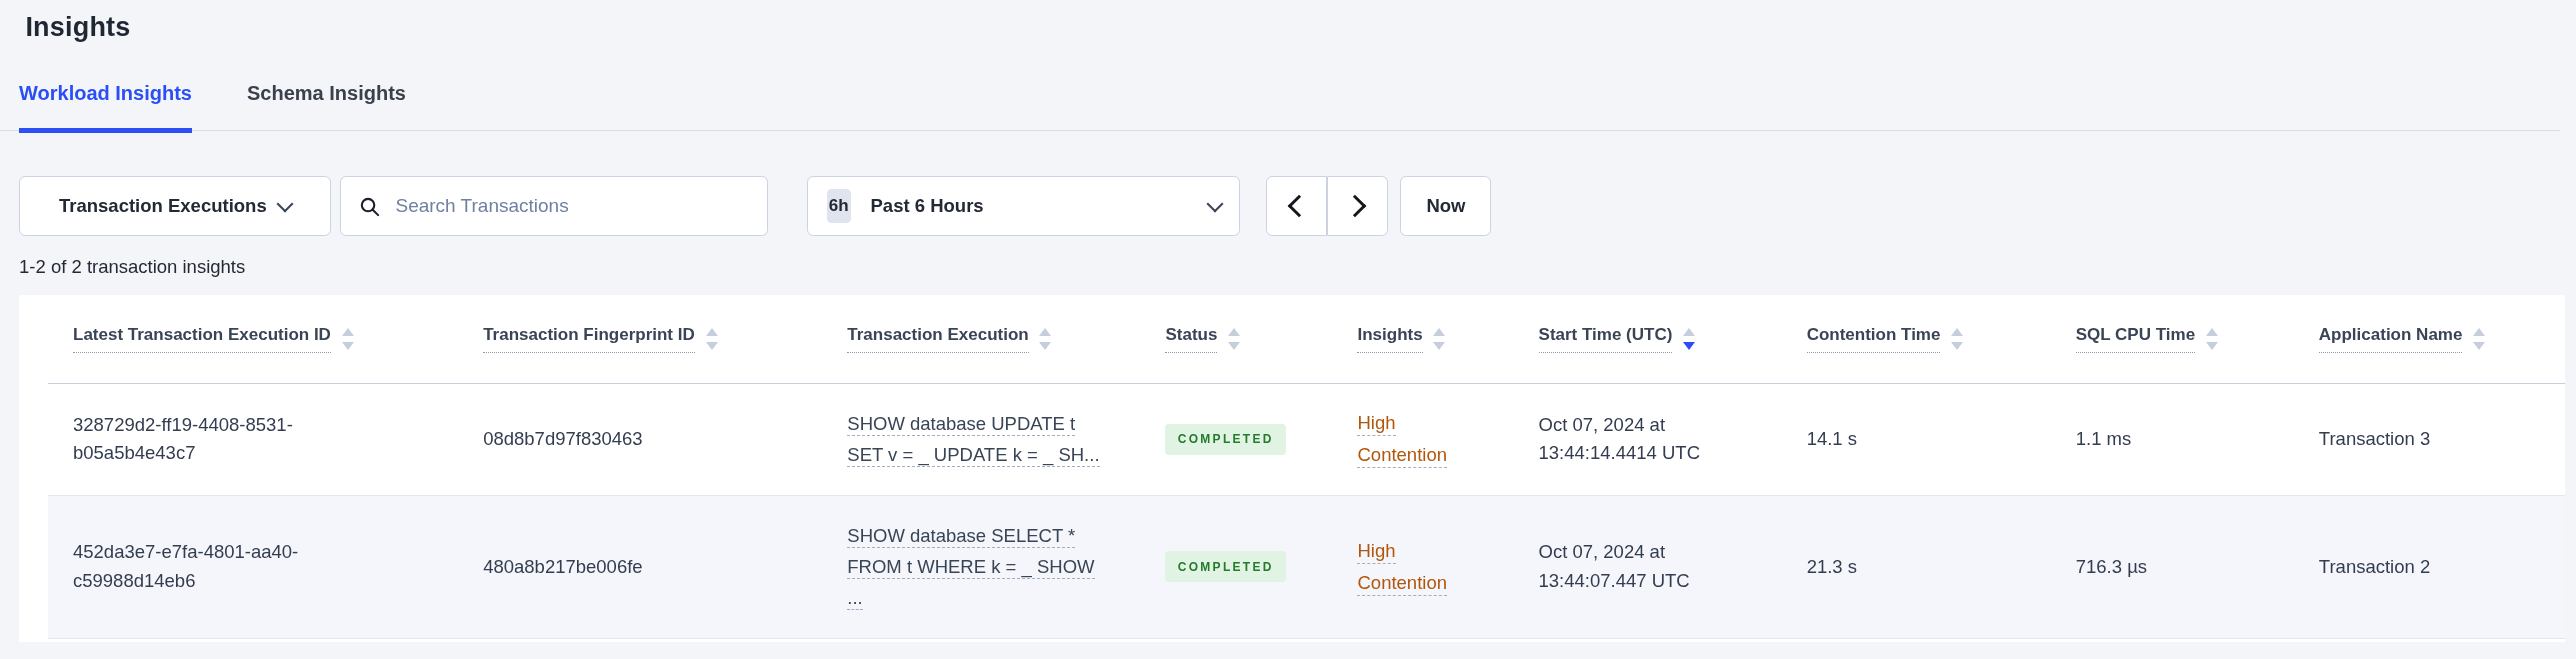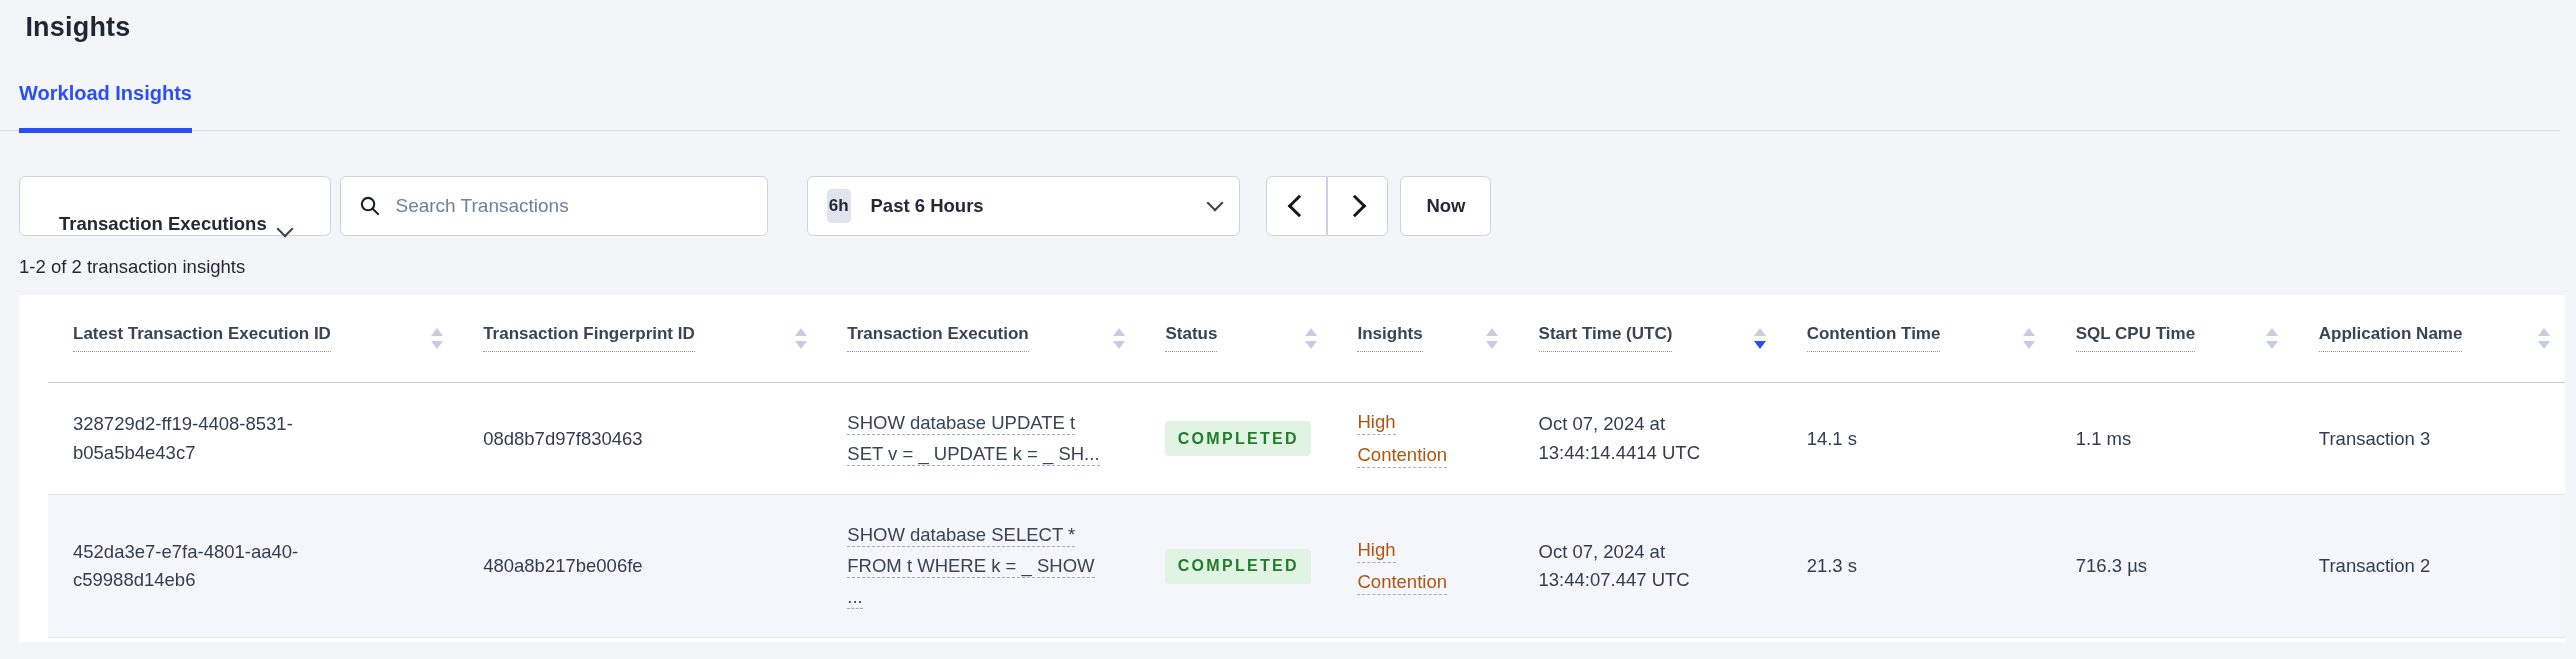--- a/index.html
+++ b/index.html
@@ -27,21 +27,21 @@
     color:#2b4ef5;border-bottom:5.4px solid #2b4ef5;margin-bottom:-3.1px;padding-bottom:22.3px;
   }
   
   .toolbar{
     display:flex;align-items:center;margin:45px 0 0 19px;
   }
   .ctl{
     background:#fff;border:1.5px solid #ccd2e2;border-radius:6.2px;height:60px;
     display:flex;align-items:center;box-sizing:border-box;font-size:18.5px;color:#242a35;
   }
-  .ctl-dropdown{width:312px;justify-content:center;gap:12.3px;font-weight:600;cursor:pointer;align-items:flex-end;}
+  .ctl-dropdown{width:312px;justify-content:center;gap:12.3px;font-weight:600;cursor:pointer;}
   .ctl-search{width:428px;margin-left:9.2px;padding:5px 17px;gap:12.3px;}
   .ctl-search input{
     border:none;outline:none;flex:1;font-size:19px;color:#242a35;background:transparent;
     font-family:"Liberation Sans","DejaVu Sans",sans-serif;
   }
   .ctl-search input::placeholder{color:#7080a0;opacity:1;}
   .ctl-filters{width:158px;margin-left:23px;justify-content:center;gap:10.8px;font-weight:600;cursor:pointer;}
   .ctl-time{width:433px;margin-left:39px;padding:0 18.5px;cursor:pointer;}
   .time-badge{
     background:#dfe4ef;border-radius:4.6px;padding:7px 2px;font-size:17px;font-weight:700;color:#242a35;
@@ -71,21 +71,21 @@
   
   .summary{margin:20px 0 0 19px;font-size:18.5px;color:#242a35;}
   
   .card{
     margin:17px 10.8px 0 19px;width:2546px;height:347px;background:#fff;box-sizing:border-box;
     padding-left:29px;overflow:hidden;
   }
   table{border-collapse:collapse;table-layout:fixed;width:2517px;}
   th,td{padding:0 15.4px 0 25px;text-align:left;vertical-align:middle;box-sizing:border-box;}
   thead th{height:88px;border-bottom:1.5px solid #c9cedb;}
-  .th-inner{display:flex;align-items:center;justify-content:space-between;}
+  .th-inner{display:flex;align-items:center;}
   .th-label{
     font-size:17px;font-weight:700;color:#394455;white-space:nowrap;
     border-bottom:1.5px dotted #8e99ad;padding-bottom:7px;cursor:pointer;
   }
   .sorter{display:flex;flex-direction:column;gap:5.4px;align-items:center;margin-left:10.8px;cursor:pointer;flex:none;}
   .arr{width:0;height:0;display:block;}
   .arr.up{border-left:6.2px solid transparent;border-right:6.2px solid transparent;border-bottom:8.5px solid #c6cddd;}
   .arr.down{border-left:6.2px solid transparent;border-right:6.2px solid transparent;border-top:8.5px solid #c6cddd;}
   .sorter.desc .arr.down{border-top-color:#2b4ef5;}
   tbody td{font-size:18.5px;color:#333d4f;}
@@ -97,32 +97,33 @@
     border-bottom:1.5px dashed #a3adc0;cursor:pointer;white-space:nowrap;
   }
   .sql-link .lnk:last-child{margin-bottom:0;}
   .insight-link .lnk-o{
     display:table;line-height:25px;margin-bottom:6.2px;color:#b2560c;
     border-bottom:1.5px dashed #a3adc0;cursor:pointer;white-space:nowrap;
   }
   .insight-link .lnk-o:last-child{margin-bottom:0;}
   .badge-completed{
     display:inline-block;background:#e1f3e3;color:#227c2b;border-radius:3.9px;
-    font-size:16px;font-weight:700;letter-spacing:2.3px;padding:8.5px 12.3px;white-space:nowrap;
+    font-size:12px;font-weight:700;letter-spacing:2.3px;padding:8.5px 12.3px;white-space:nowrap;
   }
   
   .search-svg{flex:none;display:block;}
 </style>
 </head>
 <body>
 
 <h1 class="page-title">Insights</h1>
 
 <div class="tabs">
   <div class="tab active">Workload Insights</div>
+  <div class="tab">Schema Insights</div>
 </div>
 
 <div class="toolbar">
   <div class="ctl ctl-dropdown">
     <span>Transaction Executions</span>
     <i class="chev"></i>
   </div>
   <div class="ctl ctl-search">
     <svg class="search-svg" width="23" height="23" viewBox="0 0 24 24" fill="none" stroke="#1b1f29" stroke-width="2.2" stroke-linecap="round">
       <circle cx="10.5" cy="10.5" r="6.5"></circle>

